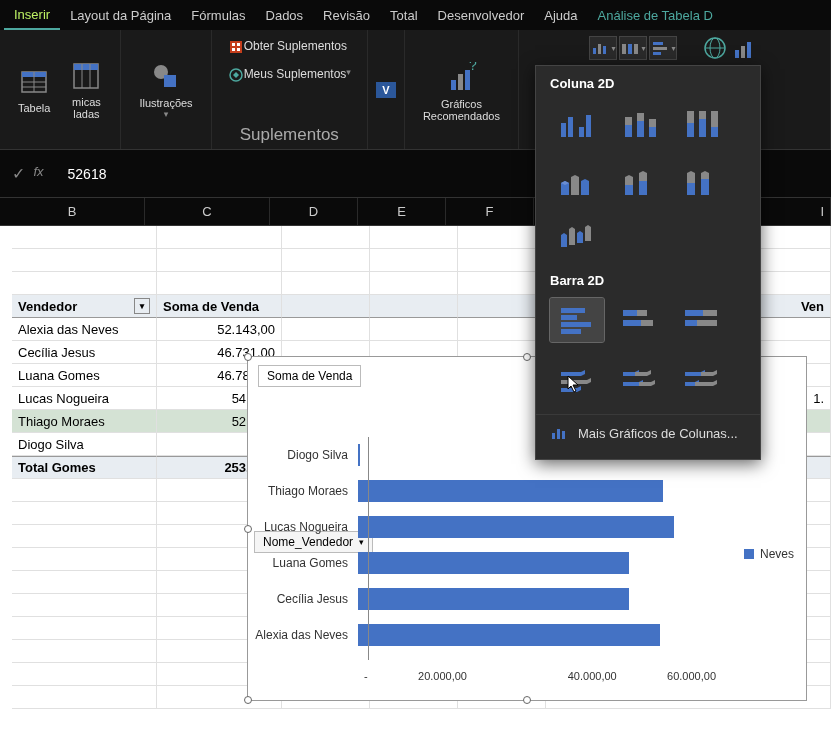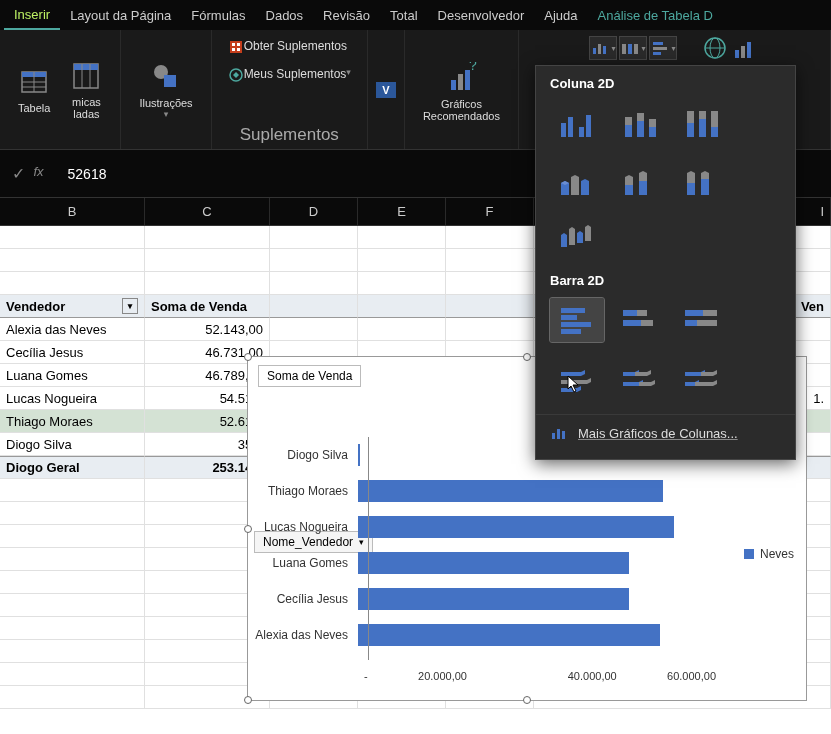--- a/index.html
+++ b/index.html
@@ -29,21 +29,21 @@
 .formula-bar { display: flex; align-items: center; background: #0a0a0a; height: 48px; border-bottom: 1px solid #333; }
 .formula-icons { display: flex; gap: 8px; padding: 0 12px; color: #888; }
 .formula-fx { color: #888; font-style: italic; font-size: 13px; }
 .formula-input { flex: 1; padding: 8px 12px; color: #fff; font-size: 14px; }
 
 
 .col-headers { display: flex; background: #0a0a0a; height: 28px; border-bottom: 1px solid #333; }
 .col-header { border-right: 1px solid #2a2a2a; display: flex; align-items: center; justify-content: center; font-size: 13px; color: #ccc; }
 
 
-.sheet { background: #fff; color: #000; position: relative; height: 508px; }
+.sheet { background: #fff; color: #000; position: relative; height: 508px; padding-left: 12px; }
 .row { display: flex; height: 23px; }
 .cell { border-right: 1px solid #e0e0e0; border-bottom: 1px solid #e0e0e0; padding: 2px 6px; font-size: 13px; display: flex; align-items: center; overflow: hidden; white-space: nowrap; }
 .row.header .cell { font-weight: bold; background: #e8edf2; border-bottom: 1px solid #999; }
 .row.selected .cell { background: #d4e2d4; }
 .row.total .cell { font-weight: bold; background: #e8edf2; border-top: 1px solid #999; }
 .cell.right { justify-content: flex-end; }
 .filter-btn { width: 16px; height: 16px; border: 1px solid #888; margin-left: auto; display: flex; align-items: center; justify-content: center; font-size: 9px; }
 
 
 .chart-container { position: absolute; left: 247px; top: 130px; width: 560px; height: 345px; background: #fff; border: 1px solid #999; }
@@ -53,28 +53,28 @@
 .chart-area { position: absolute; left: 120px; top: 80px; right: 90px; bottom: 40px; }
 .chart-bar-row { display: flex; align-items: center; height: 36px; }
 .chart-bar-label { width: 120px; text-align: right; padding-right: 10px; font-size: 12px; color: #333; margin-left: -130px; }
 .chart-bar { height: 22px; background: #4472c4; }
 .chart-axis-line { position: absolute; left: 0; top: 0; bottom: 0; width: 1px; background: #888; }
 .chart-x-labels { position: absolute; bottom: 18px; left: 120px; right: 90px; display: flex; font-size: 11px; color: #333; }
 .chart-legend { position: absolute; right: 12px; top: 190px; font-size: 12px; color: #333; display: flex; align-items: center; gap: 6px; }
 .legend-swatch { width: 10px; height: 10px; background: #4472c4; }
 
 
-.chart-menu { position: absolute; left: 535px; top: 65px; width: 261px; background: #2b2b2b; border: 1px solid #444; box-shadow: 0 4px 16px rgba(0,0,0,0.6); z-index: 100; padding-bottom: 8px; }
+.chart-menu { position: absolute; left: 535px; top: 65px; width: 226px; background: #2b2b2b; border: 1px solid #444; box-shadow: 0 4px 16px rgba(0,0,0,0.6); z-index: 100; padding-bottom: 8px; }
 .chart-menu-section { padding: 10px 14px 6px; }
 .chart-menu-title { font-size: 13px; font-weight: 600; color: #fff; margin-bottom: 10px; }
 .chart-menu-grid { display: flex; gap: 8px; flex-wrap: wrap; }
 .chart-menu-item { width: 54px; height: 44px; display: flex; align-items: center; justify-content: center; cursor: pointer; border-radius: 2px; }
 .chart-menu-item.hover { background: #444; outline: 1px solid #666; }
 .chart-menu-more { display: flex; align-items: center; gap: 10px; padding: 10px 14px; font-size: 13px; color: #ddd; cursor: pointer; border-top: 1px solid #3a3a3a; margin-top: 6px; }
-.chart-menu-more span { text-decoration: underline; text-decoration-color: #888; }
+.chart-menu-more span { text-decoration-color: #888; }
 
 .cursor { position: absolute; left: 567px; top: 375px; z-index: 200; pointer-events: none; }
 .wB { width: 145px; }
 .wC { width: 125px; }
 .wD { width: 88px; }
 .wE { width: 88px; }
 .wF { width: 88px; }
 .wRest { flex: 1; }
 </style>
 </head>
@@ -328,21 +328,21 @@
   <div class="row">
       <div class="cell wB">Diogo Silva</div>
       <div class="cell wC right">350,</div>
       <div class="cell wD"></div>
       <div class="cell wE"></div>
       <div class="cell wF"></div>
       <div class="cell wRest"></div>
     </div>
 
   <div class="row total">
-      <div class="cell wB">Diogo Geral</div>
+      <div class="cell wB">Total Gomes</div>
       <div class="cell wC right">253.148,</div>
       <div class="cell wD"></div>
       <div class="cell wE"></div>
       <div class="cell wF"></div>
       <div class="cell wRest"></div>
     </div>
 
   <div class="row">
       <div class="cell wB"></div>
       <div class="cell wC"></div>

